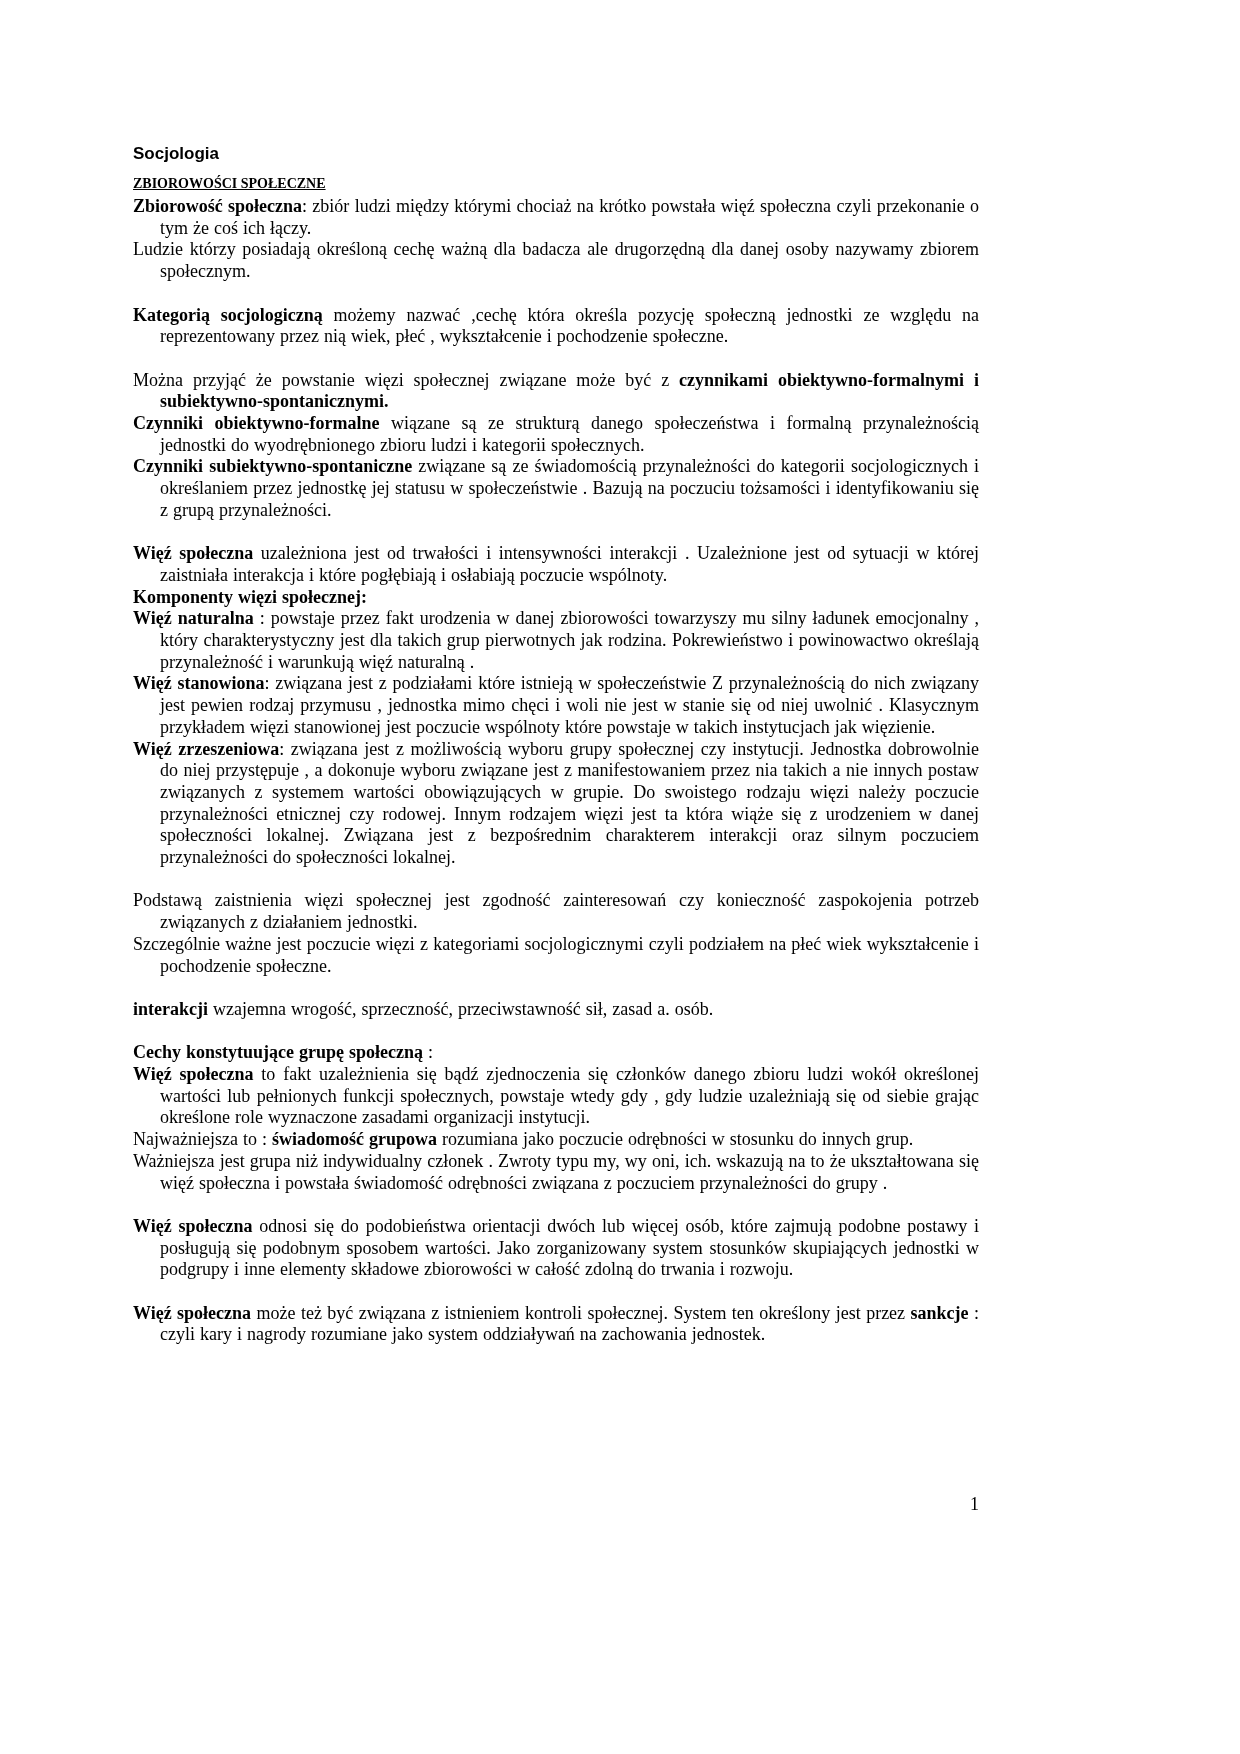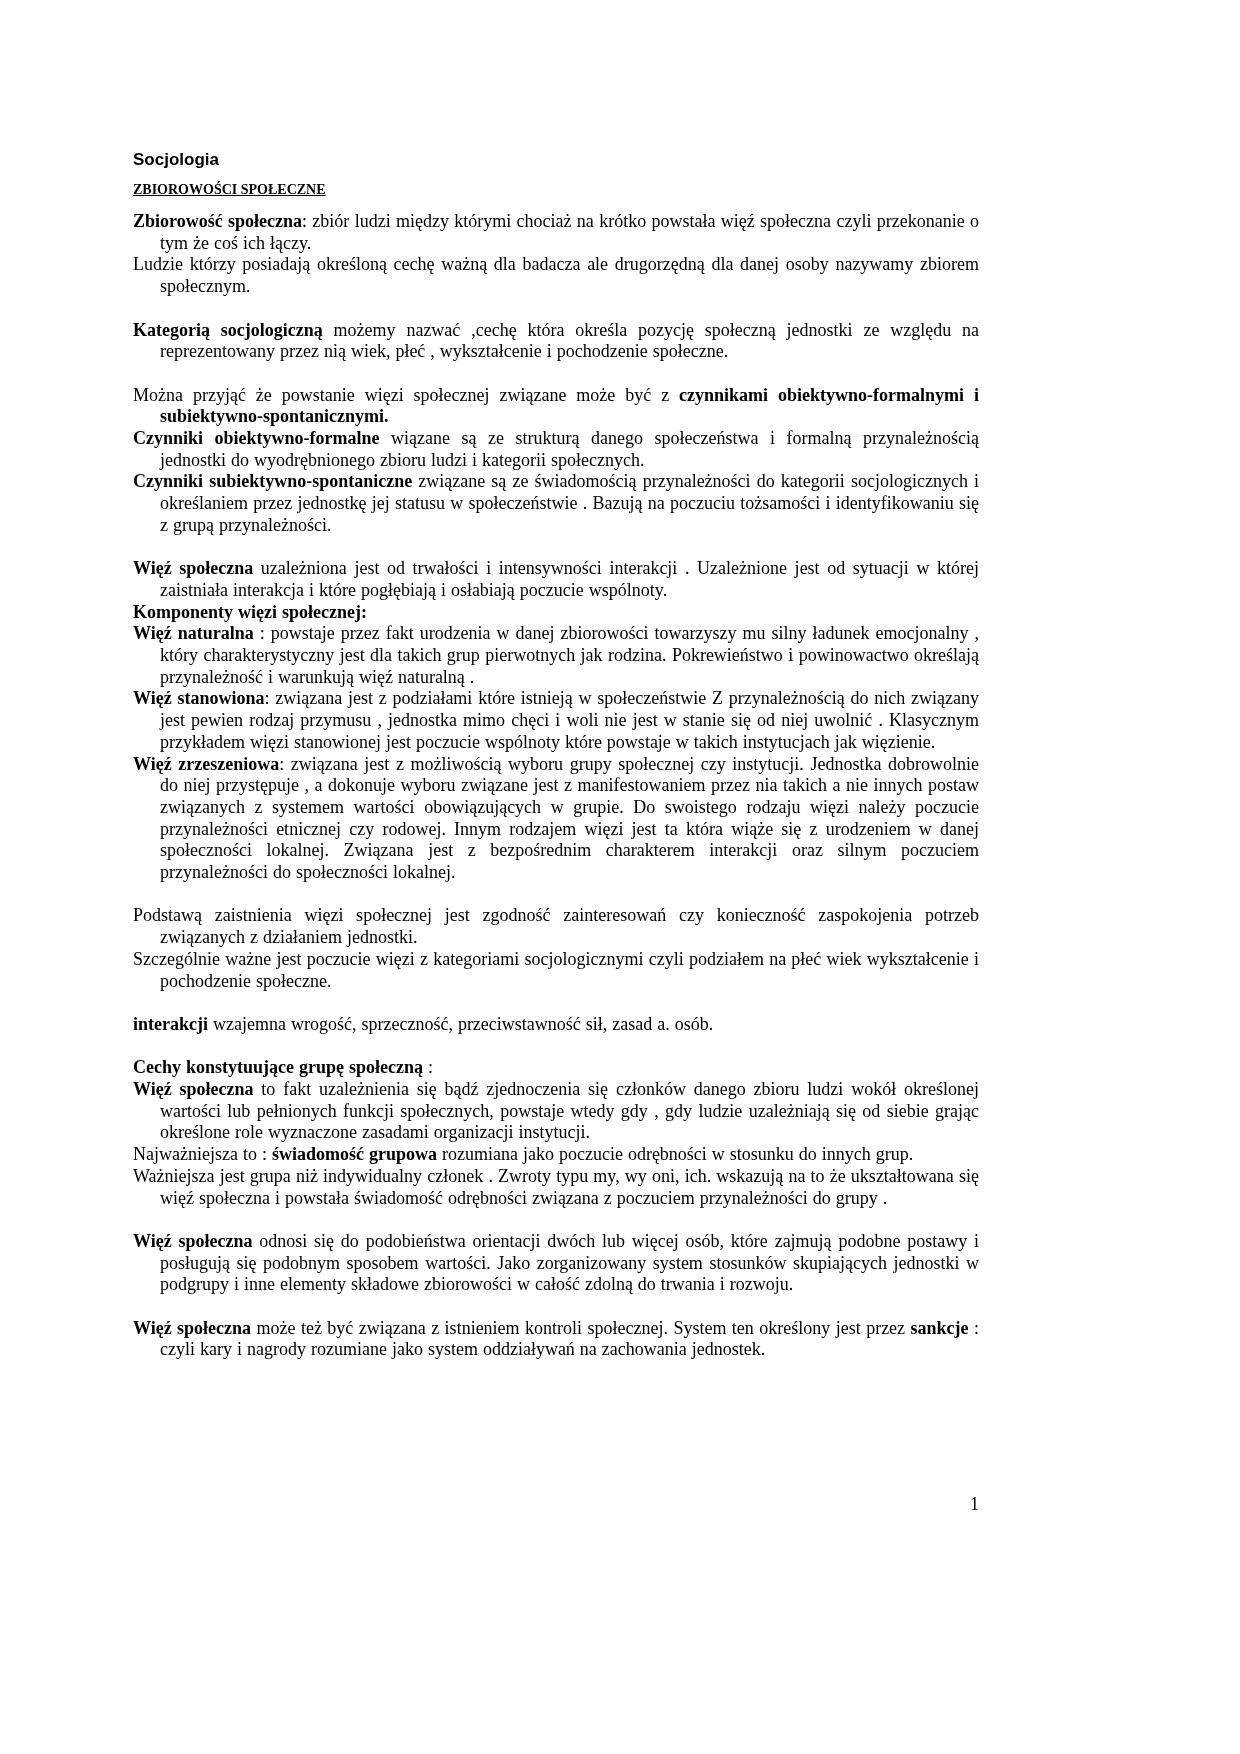--- a/index.html
+++ b/index.html
@@ -12,40 +12,40 @@
     width: 1240px;
     height: 1754px;
     background: #ffffff;
     color: #000000;
     font-family: "Liberation Serif", serif;
     overflow: hidden;
   }
   .content {
     position: absolute;
     left: 133px;
-    top: 149px;
+    top: 143px;
     width: 846px;
   }
   .doc-title {
     font-family: "Liberation Sans", sans-serif;
     font-weight: bold;
     font-size: 17px;
     line-height: 21px;
     margin: 0 0 9px 0;
   }
   .doc-heading {
     font-family: "Liberation Serif", serif;
     font-weight: bold;
     text-decoration: underline;
     font-size: 14px;
     line-height: 22px;
     margin: 0;
   }
   .paragraphs {
-    margin-top: 10px;
+    margin-top: 1px;
   }
   .para {
     font-size: 18px;
     line-height: 21.7px;
     text-align: justify;
     margin: 0;
     padding-left: 27px;
     text-indent: -27px;
     word-spacing: 0.5px;
   }

